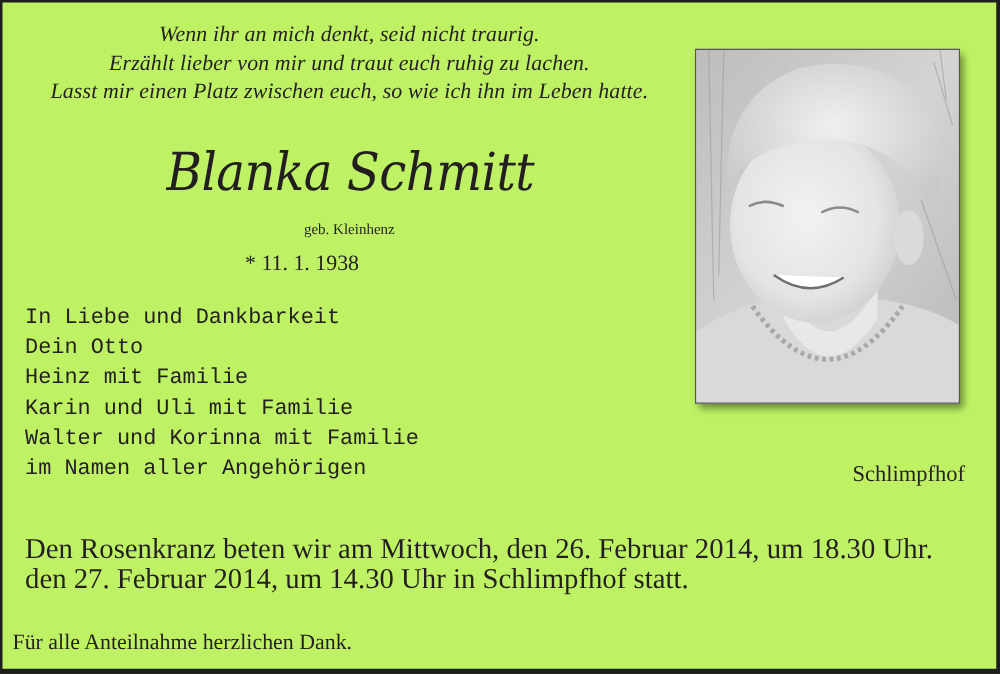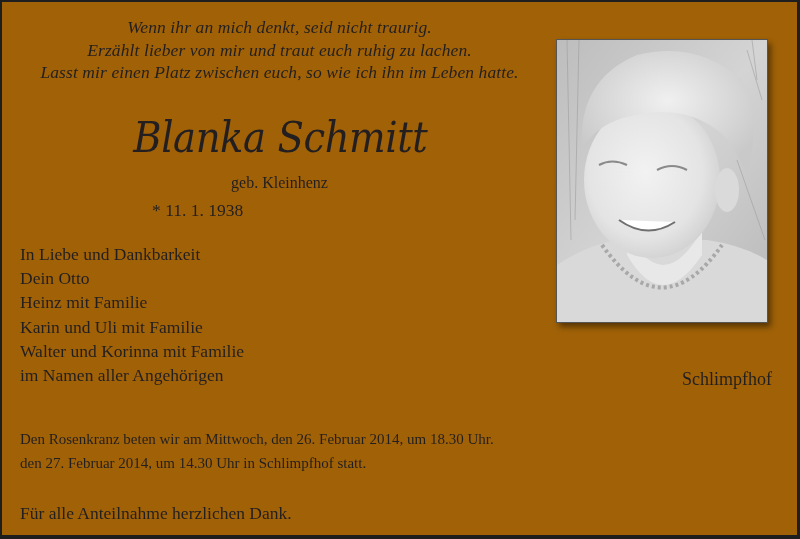--- a/index.html
+++ b/index.html
@@ -12,21 +12,21 @@
       height: 539px;
       overflow: hidden;
       position: relative;
     }
     .page {
       position: absolute;
       left: 2px;
       top: 2px;
       width: 795px;
       height: 533px;
-      background: #a16207;
+      background: #bef264;
       color: #231f20;
       font-family: "Liberation Serif", "DejaVu Serif", serif;
       overflow: hidden;
     }
     .verse {
       position: absolute;
       left: 0;
       top: 14px;
       width: 555px;
       text-align: center;
@@ -49,59 +49,60 @@
       letter-spacing: -0.5px;
       transform: scaleX(0.92);
       transform-origin: 287px 0;
     }
     .maiden {
       position: absolute;
       left: 0;
       top: 170px;
       width: 555px;
       text-align: center;
-      font-size: 16px;
+      font-size: 12px;
       line-height: 22px;
     }
     .dates {
       position: absolute;
       top: 197px;
       font-size: 17.5px;
       line-height: 22px;
       white-space: nowrap;
+      margin-left: 44px;
     }
     .birth { left: 150px; }
     .death { left: 303px; }
 
     .family {
       position: absolute;
       left: 18px;
       top: 240px;
       font-size: 17.5px;
       line-height: 24.2px;
     }
-    .family div { white-space: nowrap; }
+    .family div { white-space: nowrap; font-family: Liberation Mono, monospace; }
     .place {
       position: absolute;
       right: 25px;
       top: 366px;
       font-size: 18px;
       line-height: 22px;
     }
     .services {
       position: absolute;
       left: 18px;
       top: 425px;
-      font-size: 15px;
+      font-size: 23px;
       line-height: 24px;
     }
     .services div { white-space: nowrap; }
     .thanks {
       position: absolute;
-      left: 18px;
+      left: 8px;
       top: 500px;
       font-size: 17.5px;
       line-height: 22px;
       white-space: nowrap;
     }
 
     .photo-frame {
       position: absolute;
       left: 554px;
       top: 37px;

